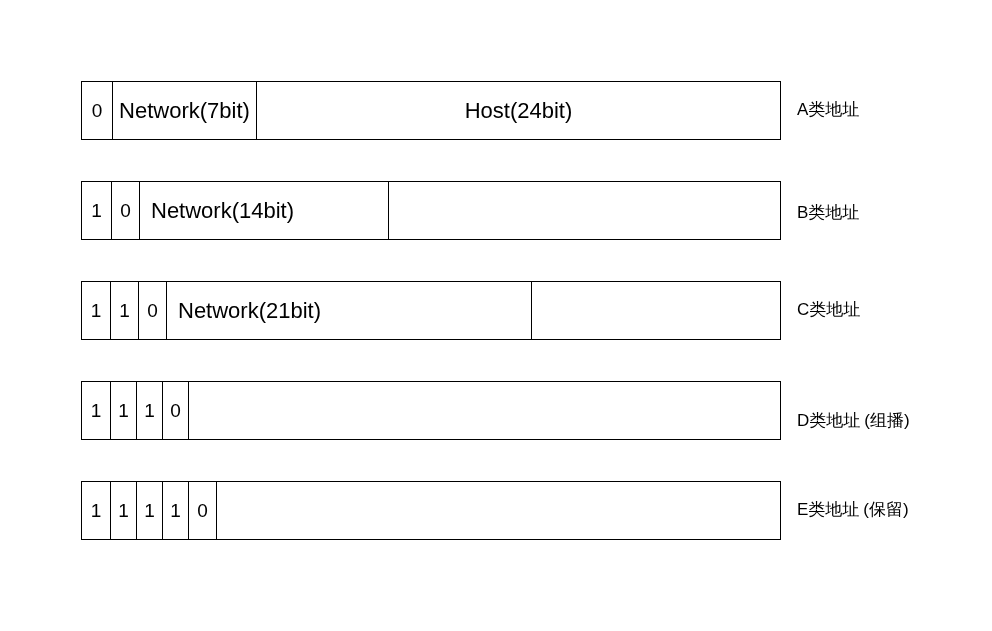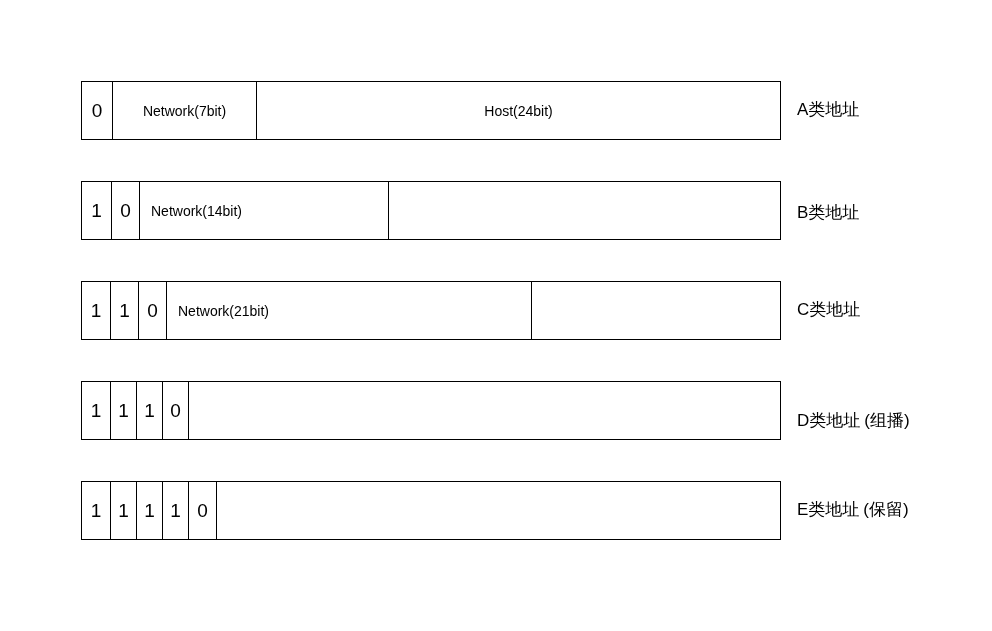--- a/index.html
+++ b/index.html
@@ -42,21 +42,21 @@
   .row-c { top: 281px; }
   .row-d { top: 381px; }
   .row-e { top: 481px; }
 
   .cell {
     box-sizing: border-box;
     display: flex;
     align-items: center;
     height: 100%;
     border-right: 1.5px solid #000000;
-    font-size: 14px;
+    font-size: 22px;
     line-height: 1;
     white-space: nowrap;
     overflow: hidden;
   }
 
   .cell.last {
     border-right: none;
   }
 
   

